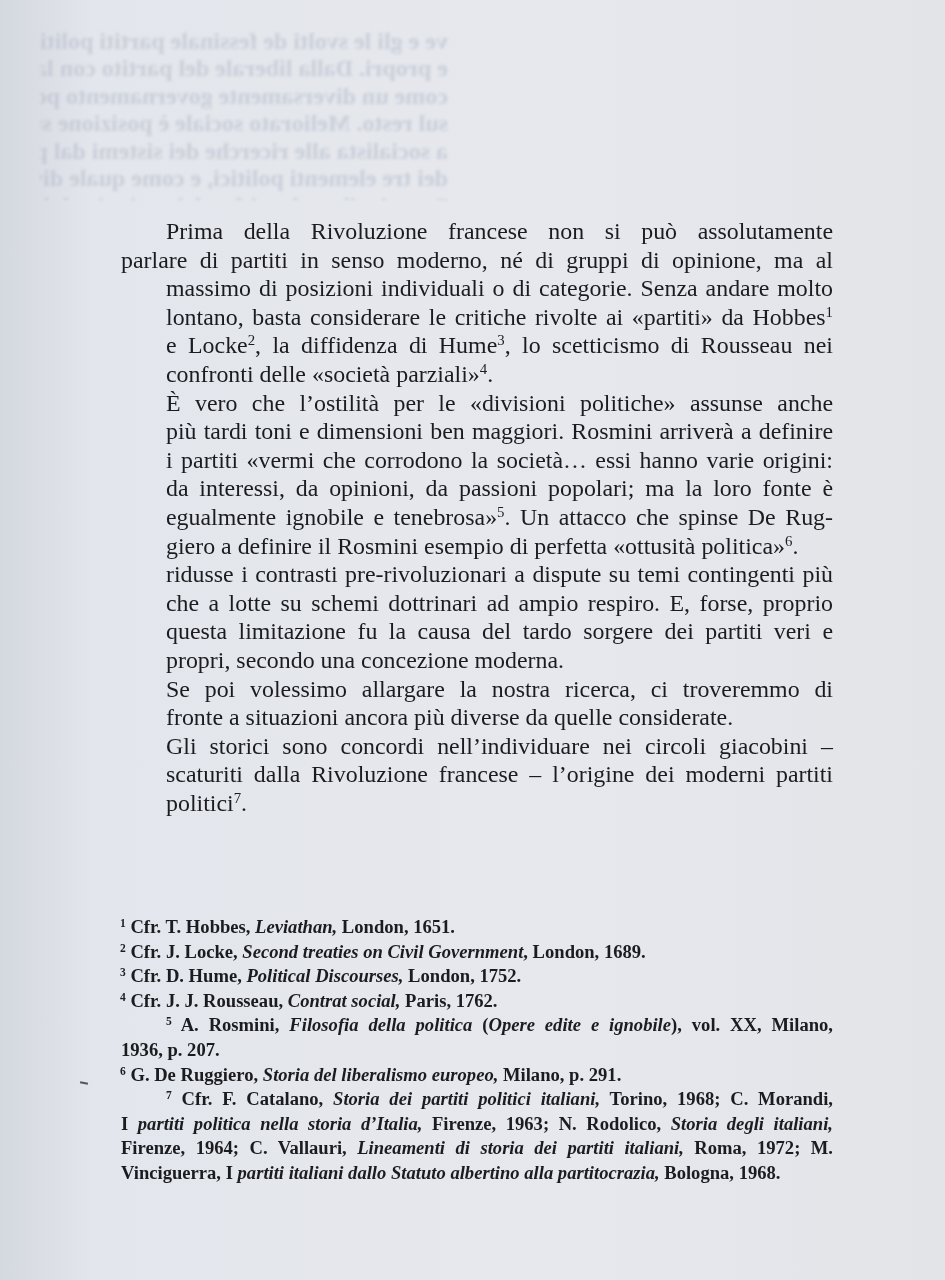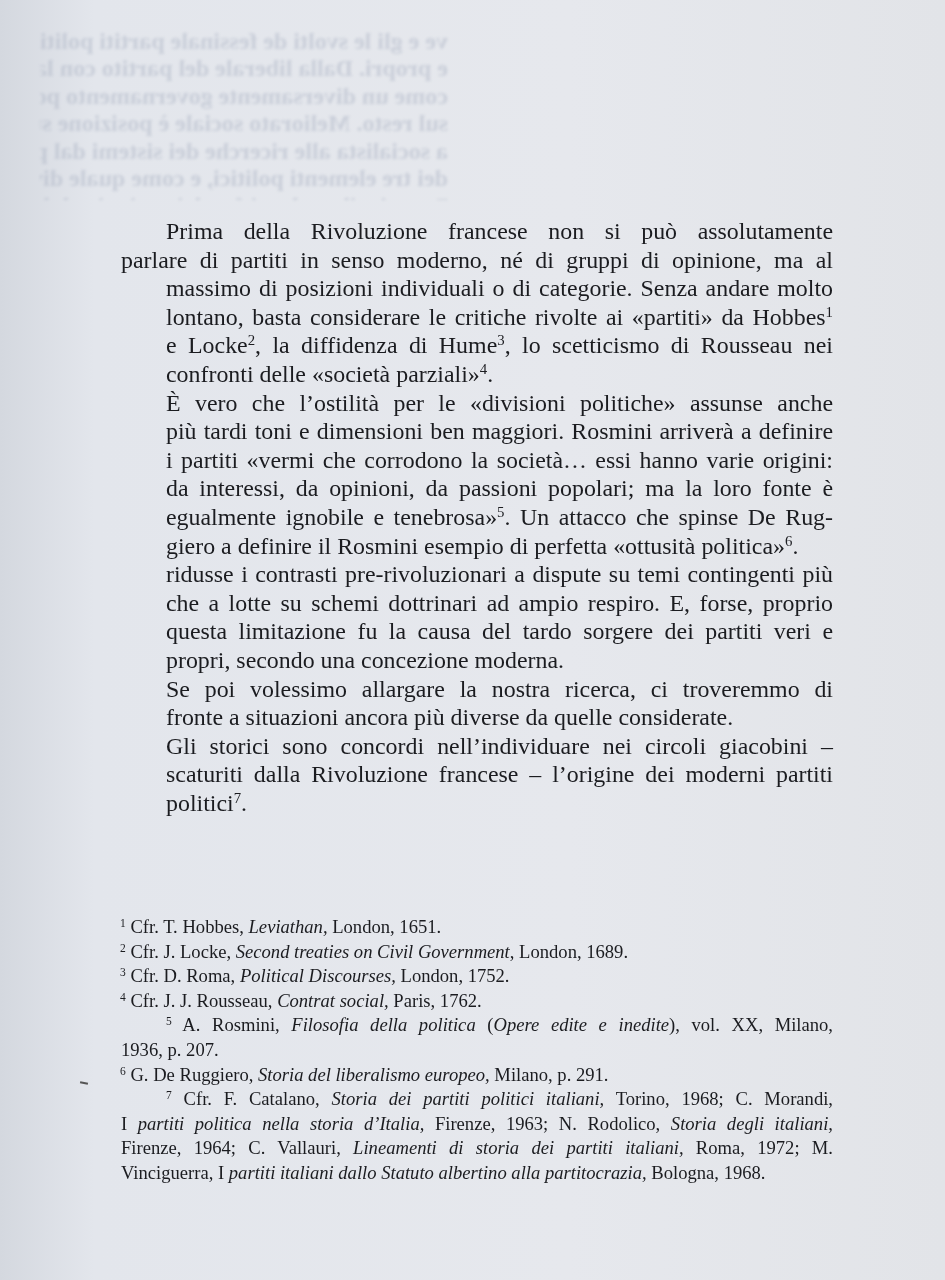--- a/index.html
+++ b/index.html
@@ -12,21 +12,21 @@
       position: absolute; left: 40px; top: 0; width: 420px; height: 200px;
       color: #a9b1c2; opacity: 0.45; filter: blur(1.6px); transform: scaleX(-1);
       font-size: 24px; line-height: 27.5px; overflow: hidden; white-space: pre; font-weight: bold;
     }
     .page { position: absolute; left: 75px; top: 0; width: 758px; }
     .body-text { position: absolute; top: 217px; left: 0; width: 758px; font-size: 23.9px; line-height: 28.6px; text-align: justify; }
     .para { margin: 0; text-indent: 45px; text-align-last: auto; }
     .line { display: block; text-align: justify; text-align-last: justify; white-space: nowrap; margin-left: 46px; }
     .line.last { text-align-last: left; }
     sup { font-size: 62%; line-height: 0; vertical-align: 0.55em; }
-    .notes { position: absolute; top: 915px; left: 0; width: 758px; font-size: 18.6px; line-height: 24.6px; }
+    .notes { position: absolute; top: 915px; left: 0; width: 758px; font-size: 18.6px; line-height: 24.6px; font-weight: bold; }
     .note { margin: 0; }
     .note .line { text-align-last: justify; }
     .note .line.last { text-align-last: left; }
     .indent { padding-left: 45px; }
     i { font-style: italic; }
     .mark { position: absolute; left: 80px; top: 1082px; width: 8px; height: 2px; background: #555; transform: rotate(12deg); }
   </style>
 </head>
 <body>
 
@@ -76,24 +76,24 @@
     <p class="para">
       <span class="line">Gli storici sono concordi nell’individuare nei circoli giacobini –</span>
       <span class="line">scaturiti dalla Rivoluzione francese – l’origine dei moderni partiti</span>
       <span class="line last"><span>politici</span><sup>7</sup><span>.</span></span>
     </p>
   </div>
 
   <div class="notes">
     <p class="note indent"><sup>1</sup> <span>Cfr. T. Hobbes, </span><i>Leviathan,</i><span> London, 1651.</span></p>
     <p class="note indent"><sup>2</sup> <span>Cfr. J. Locke, </span><i>Second treaties on Civil Government</i><span>, London, 1689.</span></p>
-    <p class="note indent"><sup>3</sup> <span>Cfr. D. Roma, </span><i>Political Discourses,</i><span> London, 1752.</span></p>
+    <p class="note indent"><sup>3</sup> <span>Cfr. D. Hume, </span><i>Political Discourses,</i><span> London, 1752.</span></p>
     <p class="note indent"><sup>4</sup> <span>Cfr. J. J. Rousseau, </span><i>Contrat social,</i><span> Paris, 1762.</span></p>
     <p class="note">
-      <span class="line indent"><sup>5</sup> <span>A. Rosmini, </span><i>Filosofia della politica</i><span> (</span><i>Opere edite e inedite</i><span>), vol. XX, Milano,</span></span>
+      <span class="line indent"><sup>5</sup> <span>A. Rosmini, </span><i>Filosofia della politica</i><span> (</span><i>Opere edite e ignobile</i><span>), vol. XX, Milano,</span></span>
       <span class="line last">1936, p. 207.</span>
     </p>
     <p class="note indent"><sup>6</sup> <span>G. De Ruggiero, </span><i>Storia del liberalismo europeo,</i><span> Milano, p. 291.</span></p>
     <p class="note">
       <span class="line indent"><sup>7</sup> <span>Cfr. F. Catalano, </span><i>Storia dei partiti politici italiani,</i><span> Torino, 1968; C. Morandi,</span></span>
       <span class="line"><span>I </span><i>partiti politica nella storia d’Italia,</i><span> Firenze, 1963; N. Rodolico, </span><i>Storia degli italiani,</i></span>
       <span class="line"><span>Firenze, 1964; C. Vallauri, </span><i>Lineamenti di storia dei partiti italiani,</i><span> Roma, 1972; M.</span></span>
       <span class="line last"><span>Vinciguerra, I </span><i>partiti italiani dallo Statuto albertino alla partitocrazia,</i><span> Bologna, 1968.</span></span>
     </p>
   </div>

